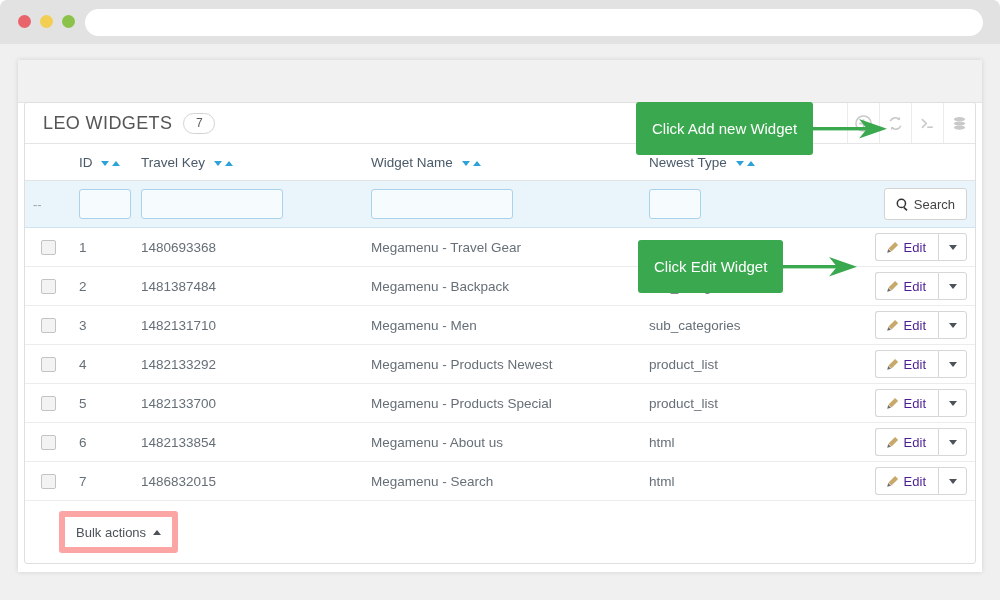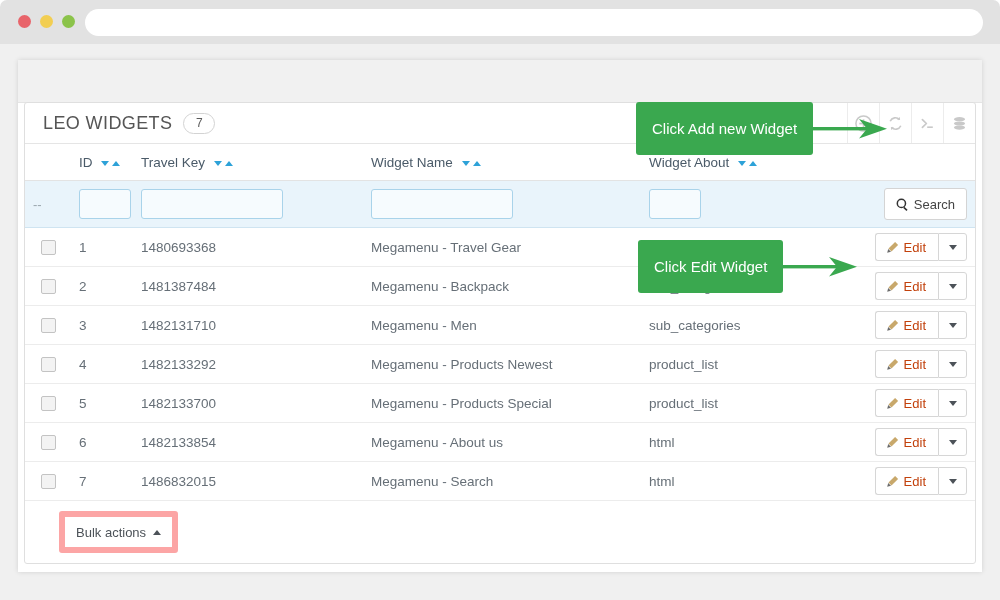--- a/index.html
+++ b/index.html
@@ -232,21 +232,21 @@
     display: flex;
     align-items: center;
     gap: 5px;
     padding: 0 12px 0 10px;
     background: #ffffff;
     border: 1px solid #d6d6d6;
     border-right: none;
     border-top-left-radius: 3px;
     border-bottom-left-radius: 3px;
     font-size: 13px;
-    color: #c2410c;
+    color: #4c1d95;
     cursor: pointer;
   }
   .edit-toggle {
     display: flex;
     align-items: center;
     justify-content: center;
     width: 27px;
     background: #ffffff;
     border: 1px solid #d6d6d6;
     border-top-right-radius: 3px;
@@ -388,21 +388,21 @@
               </span>
             </th>
             <th>
               <span>Widget Name</span>
               <span class="sorters">
                 <span class="caret-d"></span>
                 <span class="caret-u"></span>
               </span>
             </th>
             <th>
-              <span>Widget About</span>
+              <span>Newest Type</span>
               <span class="sorters">
                 <span class="caret-d"></span>
                 <span class="caret-u"></span>
               </span>
             </th>
             <th></th>
           </tr>
         </thead>
 
         <tbody>

